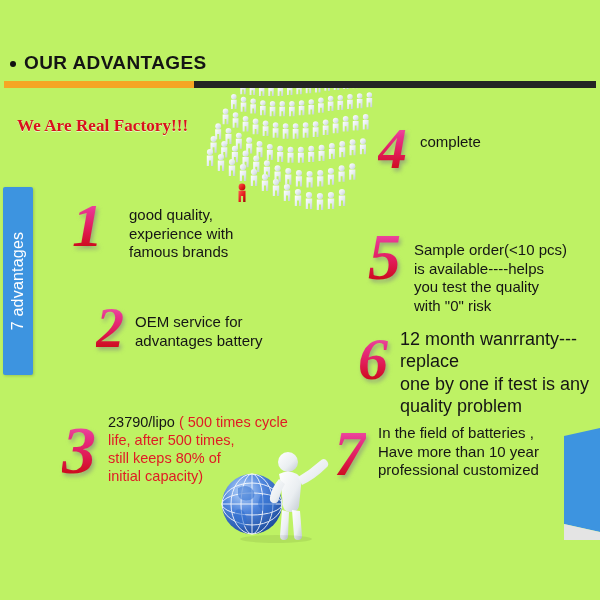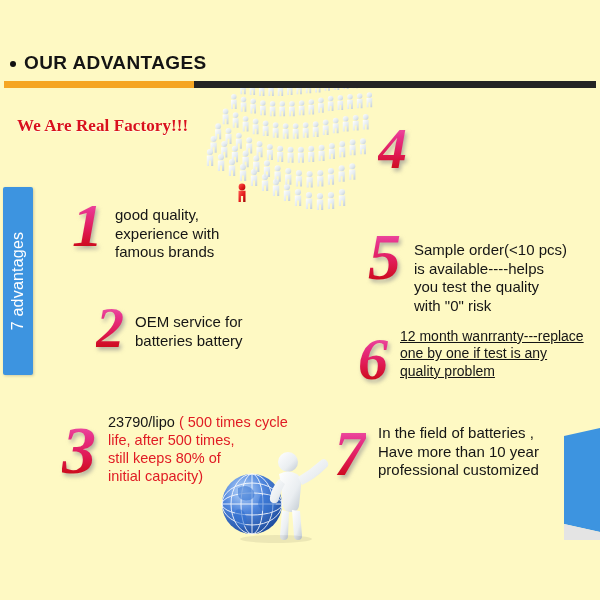--- a/index.html
+++ b/index.html
@@ -2,21 +2,21 @@
 <html><head>
 <meta charset="utf-8">
 <title>Our Advantages</title>
 <style>
   html,body{margin:0;padding:0;background:#ffffff;}
   body{
     width:600px;height:600px;overflow:hidden;
     font-family:"Liberation Sans","DejaVu Sans",sans-serif;
     -webkit-font-smoothing:antialiased;
   }
-  .slide{position:relative;width:600px;height:600px;background:#fef9c3;}
+  .slide{position:relative;width:600px;height:600px;background:#bef264;}
 
   
   .header{position:absolute;left:0;top:52px;width:600px;height:34px;}
   .hdr-row{position:absolute;left:10px;top:0;display:flex;align-items:center;gap:8px;}
   .bullet{width:6px;height:6px;border-radius:50%;background:#111;display:inline-block;margin-top:2px;}
   .hdr-title{
     font-size:19px;font-weight:bold;letter-spacing:.4px;color:#141414;
     font-family:"Liberation Sans","DejaVu Sans",sans-serif;white-space:nowrap;
   }
   .rule{position:absolute;left:4px;top:29px;width:592px;height:7px;}
@@ -57,42 +57,42 @@
     -webkit-text-fill-color:transparent;
     filter:drop-shadow(2px 3px 2px rgba(120,120,130,.55));
     user-select:none;
   }
   .txt{color:#151515;line-height:1.24;}
   .txt .red{color:#e01b24;}
 
   
   #adv1{left:72px;top:192px;}
   #adv1 .num{font-size:62px;margin-right:12px;margin-top:2px;}
-  #adv1 .txt{font-size:15px;padding-top:14px;width:160px;}
+  #adv1 .txt{font-size:15px;padding-top:14px;width:160px;margin-left:14px;}
 
   #adv2{left:96px;top:300px;}
   #adv2 .num{font-size:56px;margin-right:11px;}
   #adv2 .txt{font-size:15px;padding-top:13px;width:165px;}
 
   #adv3{left:62px;top:412px;}
   #adv3 .num{font-size:68px;margin-right:12px;margin-top:4px;}
   #adv3 .txt{font-size:14.5px;padding-top:2px;width:185px;}
 
   
   #adv4{left:378px;top:120px;}
   #adv4 .num{font-size:58px;margin-right:13px;}
   #adv4 .txt{font-size:15px;padding-top:13px;width:155px;}
 
   #adv5{left:368px;top:216px;}
   #adv5 .num{font-size:66px;margin-right:13px;margin-top:8px;}
   #adv5 .txt{font-size:15px;padding-top:0px;width:170px;margin-top:25px;}
 
   #adv6{left:358px;top:325px;}
   #adv6 .num{font-size:60px;margin-right:12px;margin-top:4px;}
-  #adv6 .txt{font-size:14px;padding-top:3px;width:190px;text-decoration:underline;}
+  #adv6 .txt{font-size:18px;padding-top:3px;width:190px;}
 
   #adv7{left:334px;top:420px;}
   #adv7 .num{font-size:64px;margin-right:12px;margin-top:2px;}
   #adv7 .txt{font-size:15px;padding-top:4px;width:190px;}
 
   
   .crowd{position:absolute;left:196px;top:88px;width:190px;height:130px;}
   .crowd svg{display:block;}
 
   
@@ -260,40 +260,41 @@
       <div>good quality,</div>
       <div>experience with</div>
       <div>famous brands</div>
     </div>
   </div>
 
   <div class="adv" id="adv2">
     <div class="num">2</div>
     <div class="txt">
       <div>OEM service for</div>
-      <div>batteries battery</div>
+      <div>advantages battery</div>
     </div>
   </div>
 
   <div class="adv" id="adv3">
     <div class="num">3</div>
     <div class="txt">
       <div>
         <span>23790/lipo</span>
         <span class="red">( 500 times cycle</span>
       </div>
       <div class="red">life, after 500 times,</div>
       <div class="red">still keeps 80% of</div>
       <div class="red">initial capacity)</div>
     </div>
   </div>
 
   <div class="adv" id="adv4">
     <div class="num">4</div>
     <div class="txt">
+      <div>complete</div>
     </div>
   </div>
 
   <div class="adv" id="adv5">
     <div class="num">5</div>
     <div class="txt">
       <div>Sample order(&lt;10 pcs)</div>
       <div>is available----helps</div>
       <div>you test the quality</div>
       <div>with "0" risk</div>

